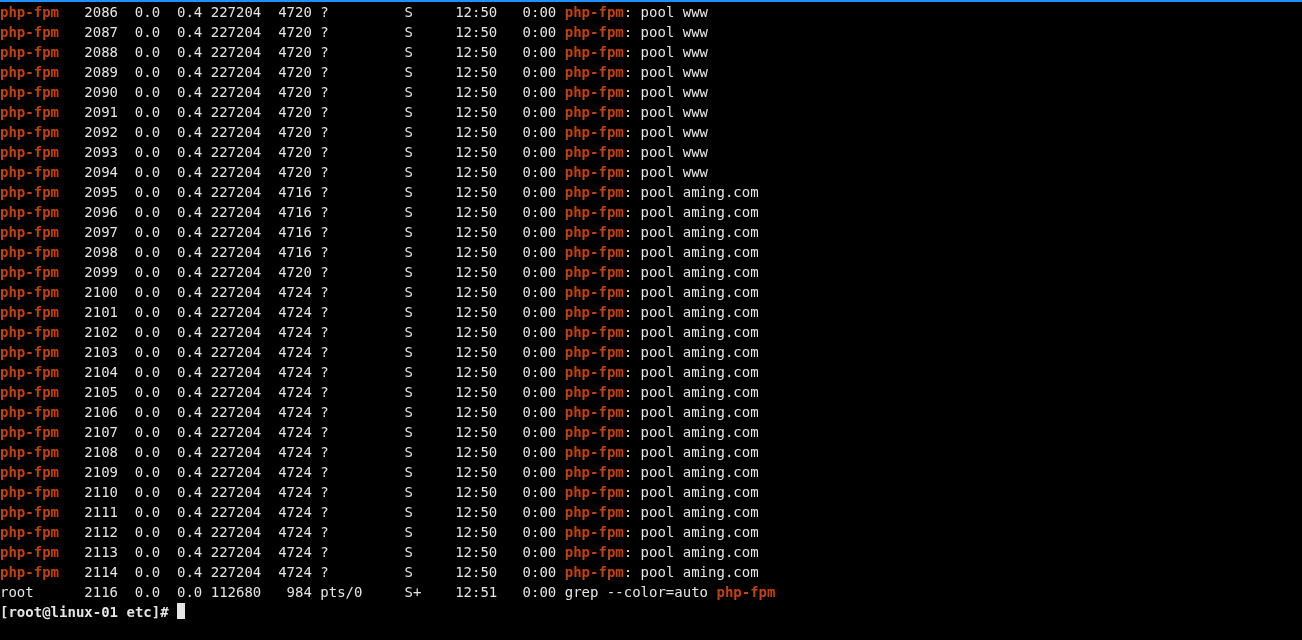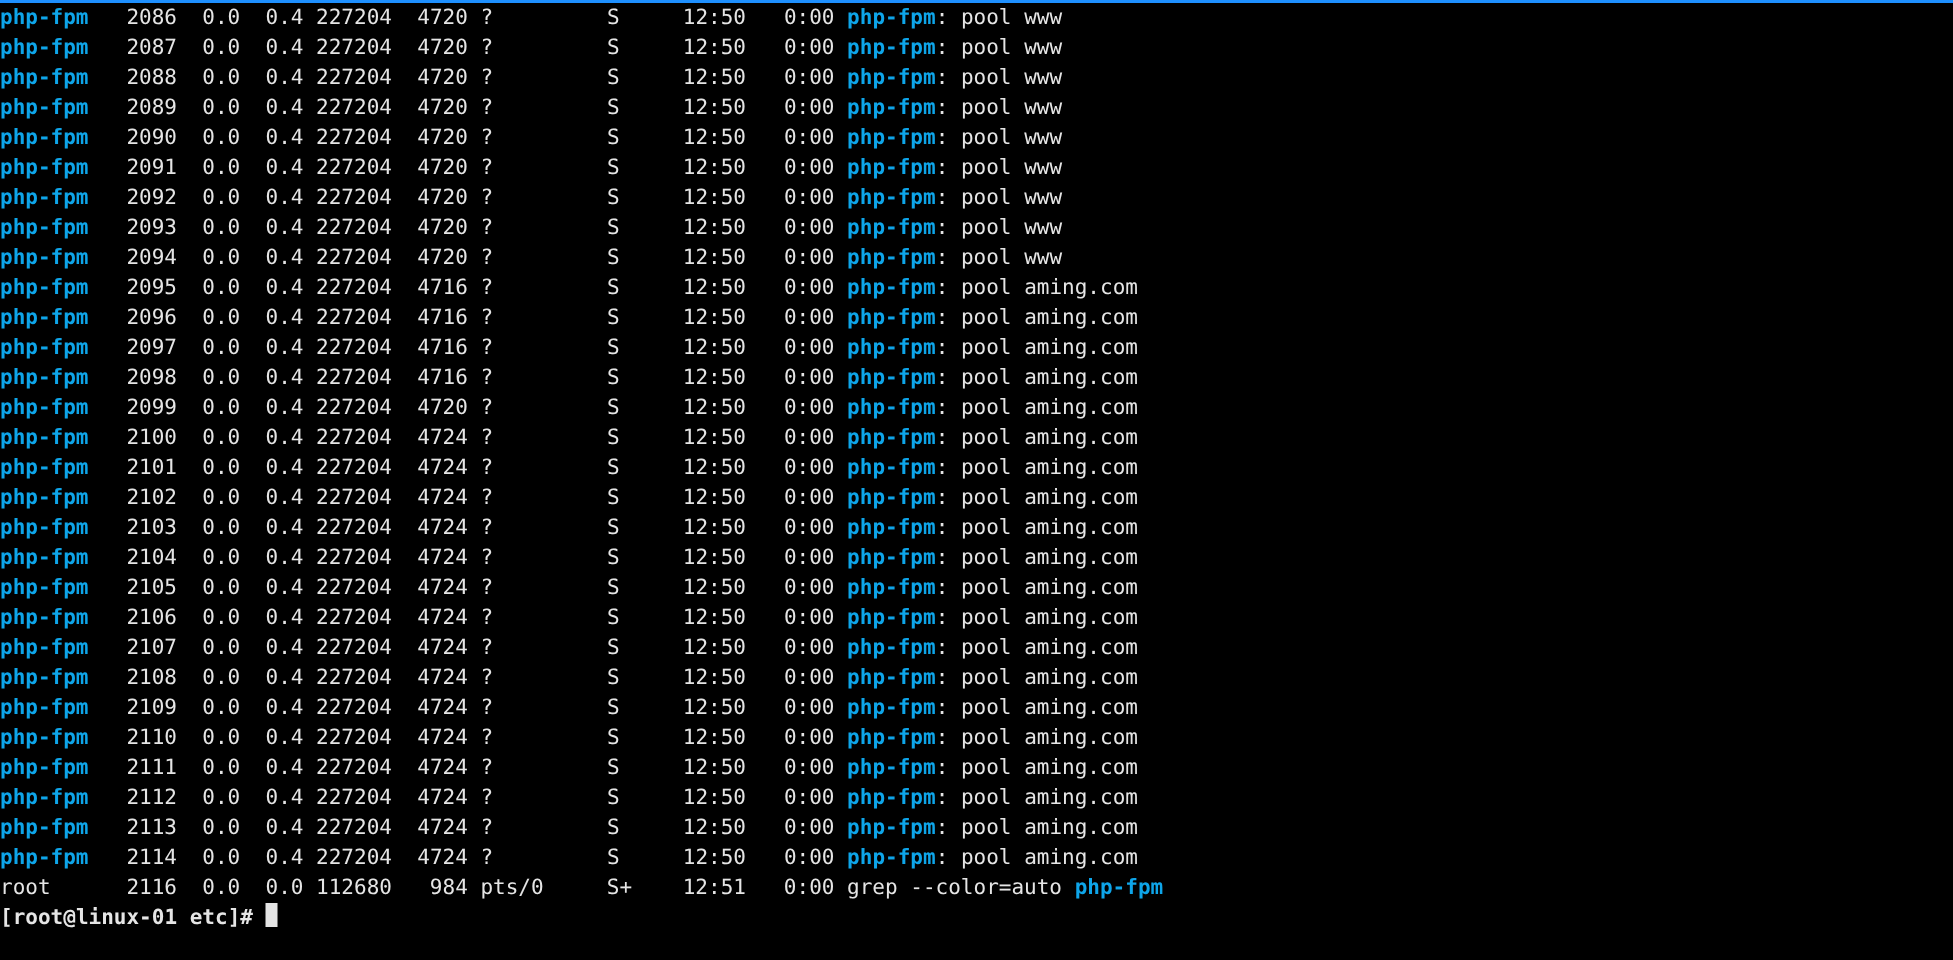--- a/index.html
+++ b/index.html
@@ -15,21 +15,21 @@
     font-family: "Consolas", "Menlo", "DejaVu Sans Mono", "Liberation Mono", monospace;
     font-size: 14px;
     line-height: 20px;
     color: #e5e5e5;
     white-space: pre;
     padding: 0;
     box-sizing: border-box;
     border-top: 2px solid #1e90ff;
     height: 640px;
   }
-  .red { color: #0ea5e9; font-weight: bold; }
+  .red { color: #c2410c; font-weight: bold; }
   .bold { font-weight: bold; }
   .cursor {
     display: inline-block;
     width: 8px;
     height: 16px;
     background: #e5e5e5;
     vertical-align: -2px;
   }
   .row { height: 20px; }
 </style>

